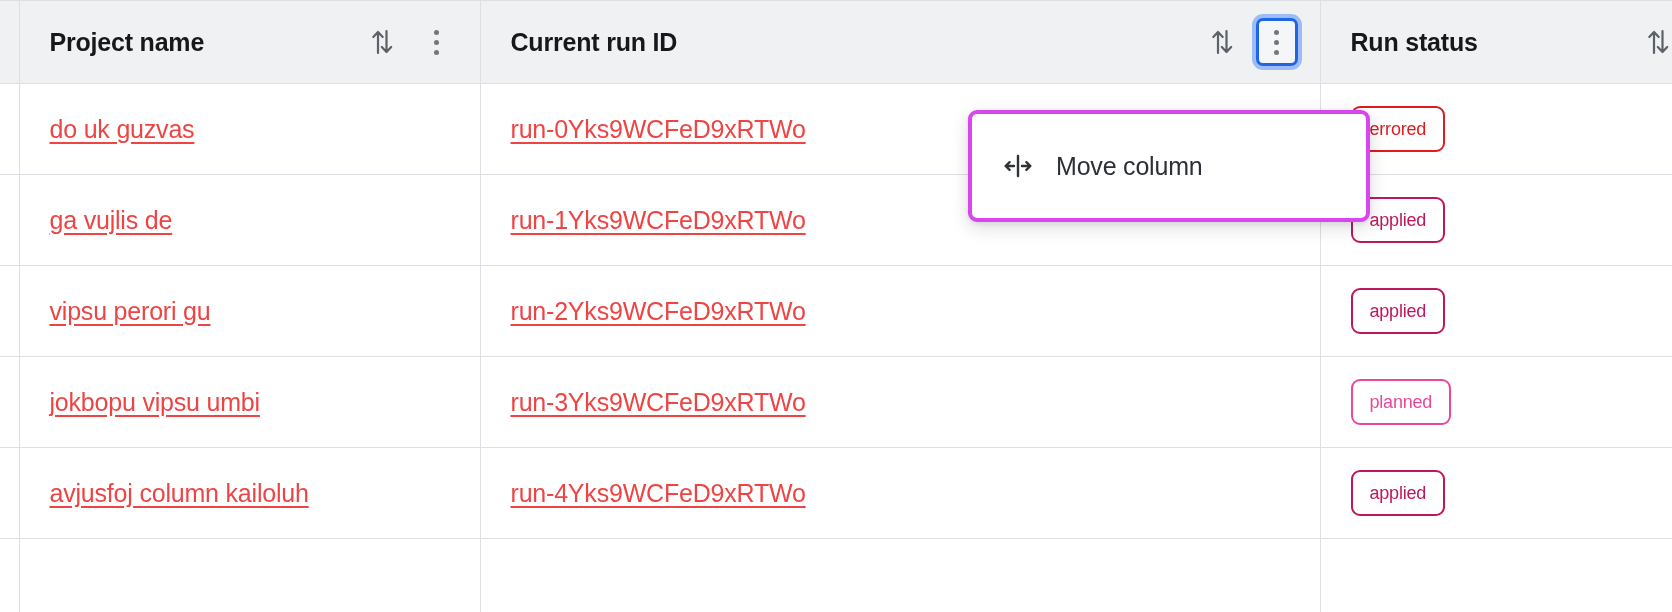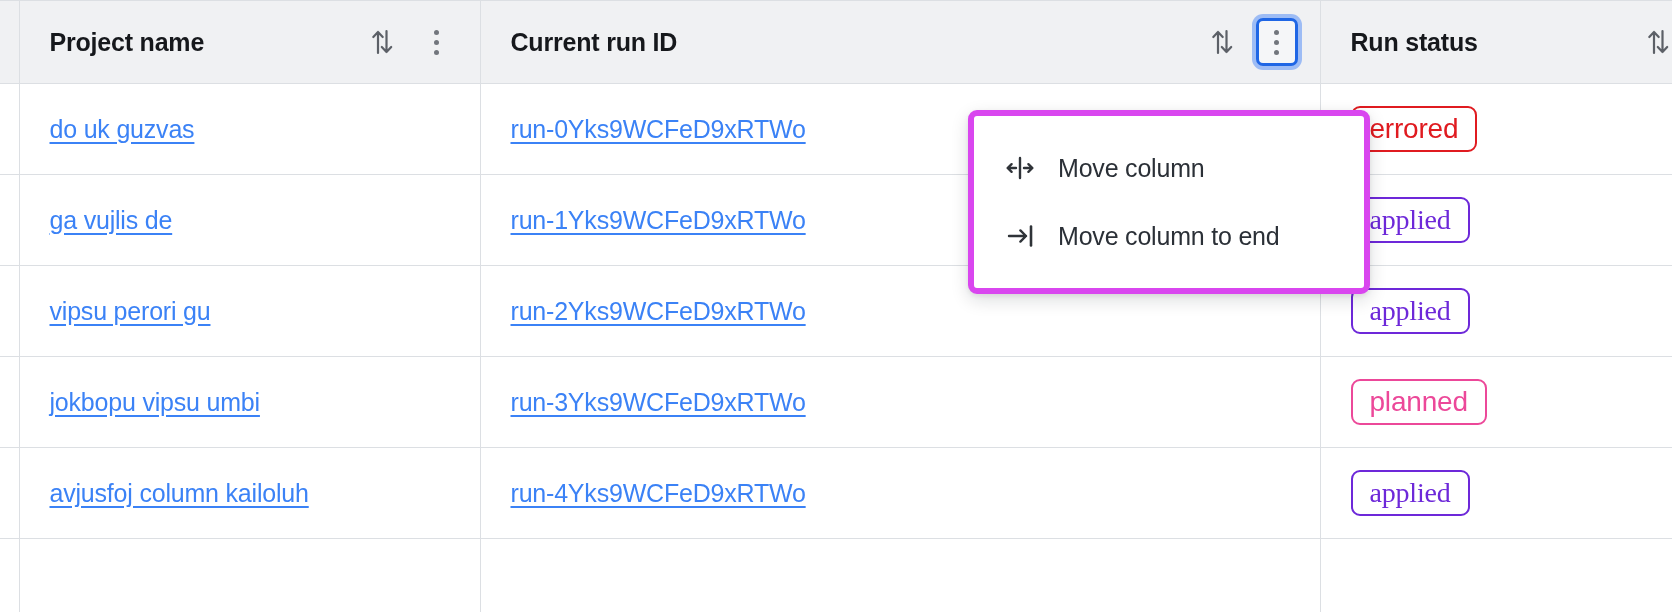--- a/index.html
+++ b/index.html
@@ -113,52 +113,52 @@
   td.gutter-cell { border-right: 1px solid #dcdfe3; }
   .cell-inner {
     padding: 0 22px 0 30px;
     display: flex;
     align-items: center;
     height: 90px;
     box-sizing: border-box;
   }
   .cell-link {
     font-size: 25px;
-    color: #3b82f6;
+    color: #ef4444;
     text-decoration: underline;
     text-underline-offset: 4px;
     cursor: pointer;
     white-space: nowrap;
     letter-spacing: -0.2px;
   }
   .badge {
     display: inline-flex;
     align-items: center;
     justify-content: center;
     height: 46px;
     padding: 0 17px;
     border-radius: 9px;
     border: 2px solid currentColor;
-    font-size: 28px;
+    font-size: 18px;
     letter-spacing: -0.2px;
     white-space: nowrap;
     box-sizing: border-box;
   }
   .badge.errored { color: #e01b20; }
-  .badge.applied { color: #6d28d9; font-family: Liberation Serif, serif; }
+  .badge.applied { color: #be185d; }
   .badge.planned { color: #ec4899; }
 
   
   .column-menu {
     position: absolute;
     left: 968px;
     top: 110px;
     width: 402px;
     background: #ffffff;
-    border: 6px solid #d946ef;
+    border: 4px solid #d946ef;
     border-radius: 9px;
     box-shadow: 0 6px 18px rgba(15, 20, 30, 0.14), 0 2px 5px rgba(15,20,30,0.07);
     padding: 18px 0 18px 0;
     box-sizing: border-box;
     z-index: 40;
   }
   .menu-item {
     display: flex;
     align-items: center;
     gap: 22px;
@@ -373,25 +373,16 @@
         <svg width="30" height="26" viewBox="0 0 30 26" aria-hidden="true">
           <path d="M15 3 L15 23" fill="none" stroke="#2f3338" stroke-width="2.4" stroke-linecap="round"></path>
           <path d="M11 13 L3 13 M6.6 9.2 L2.6 13 L6.6 16.8" fill="none" stroke="#2f3338" stroke-width="2.4" stroke-linecap="round" stroke-linejoin="round"></path>
           <path d="M19 13 L27 13 M23.4 9.2 L27.4 13 L23.4 16.8" fill="none" stroke="#2f3338" stroke-width="2.4" stroke-linecap="round" stroke-linejoin="round"></path>
         </svg>
       </span>
       <span class="menu-text">Move column</span>
     </div>
 
 
-    <div class="menu-item">
-      <span class="menu-ico">
-        <svg width="30" height="26" viewBox="0 0 30 26" aria-hidden="true">
-          <path d="M26 3.5 L26 22.5" fill="none" stroke="#2f3338" stroke-width="2.6" stroke-linecap="round"></path>
-          <path d="M4 13 L21 13 M15.4 7.4 L21 13 L15.4 18.6" fill="none" stroke="#2f3338" stroke-width="2.4" stroke-linecap="round" stroke-linejoin="round"></path>
-        </svg>
-      </span>
-      <span class="menu-text">Move column to end</span>
-    </div>
 
   </div>
 
 </div>
 
 </body></html>

